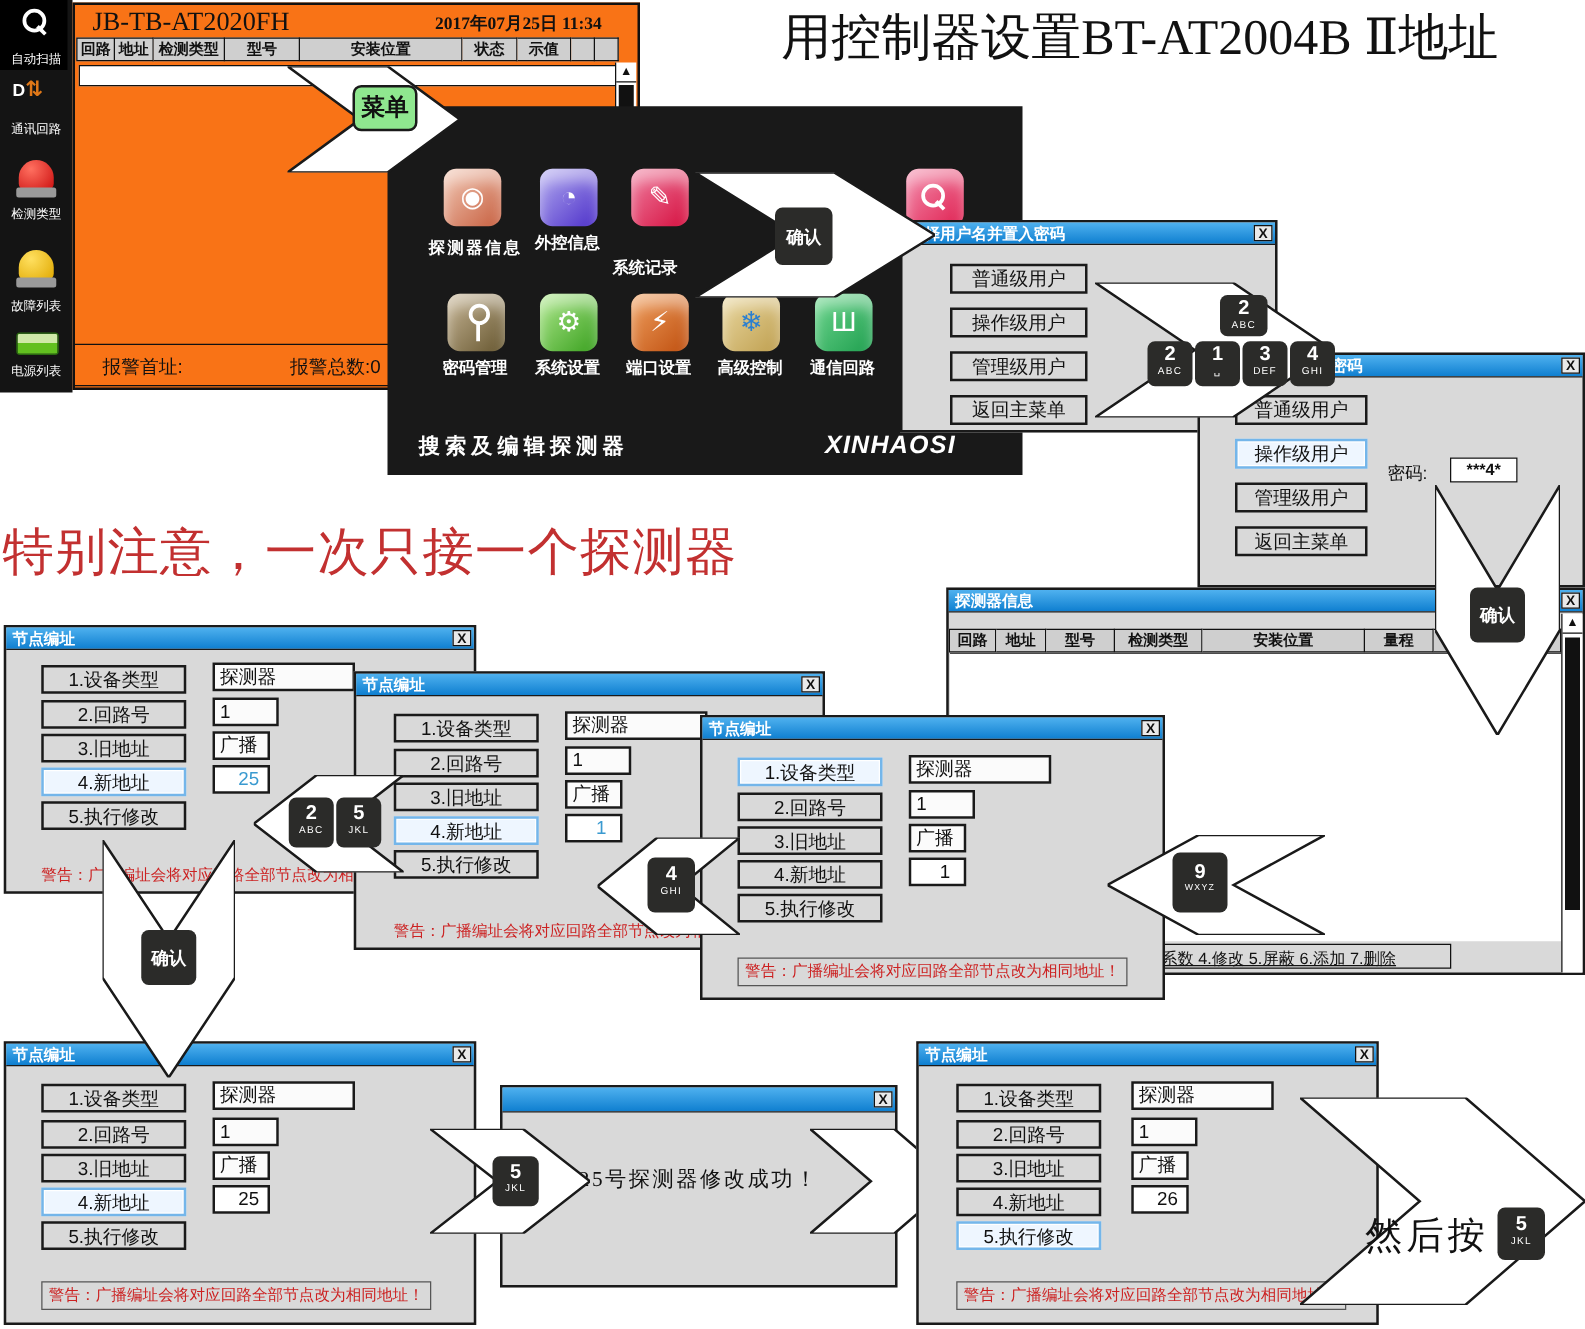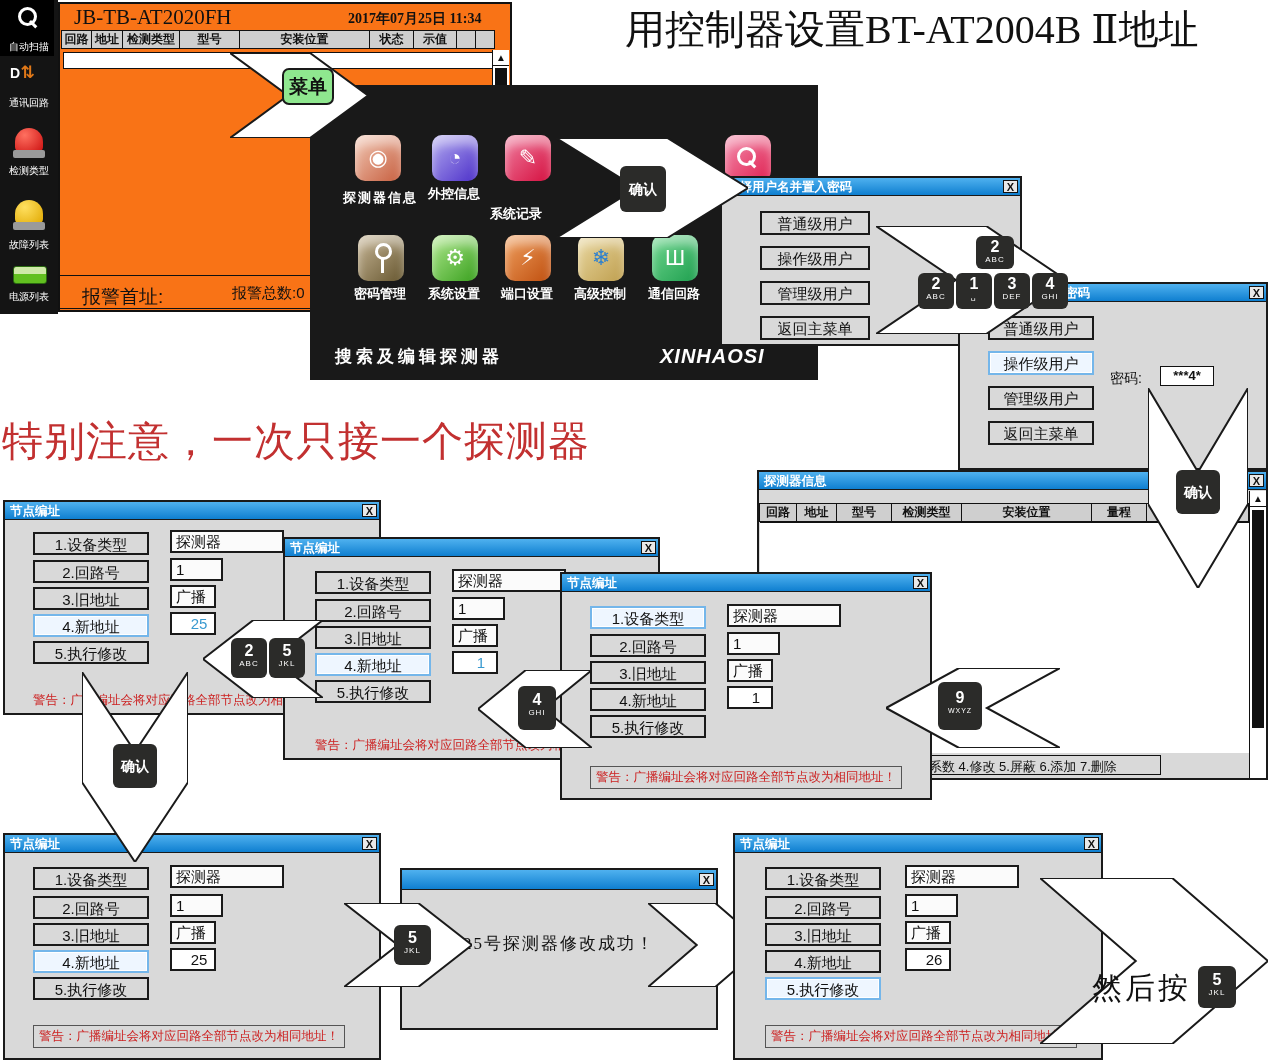--- a/index.html
+++ b/index.html
@@ -94,21 +94,21 @@
     <div class="serif abs" style="left:288px;top:6px;font-size:14px;font-weight:bold;">2017年07月25日 11:34</div>
     <div class="abs" style="left:1px;top:26px;white-space:nowrap;font-size:0;">
       <span class="hcell" style="width:31px;">回路</span><span class="hcell" style="width:31px;">地址</span><span class="hcell" style="width:57px;">检测类型</span><span class="hcell" style="width:60px;">型号</span><span class="hcell" style="width:130px;">安装位置</span><span class="hcell" style="width:44px;">状态</span><span class="hcell" style="width:43px;">示值</span><span class="hcell" style="width:19px;"></span><span class="hcell" style="width:19px;"></span>
     </div>
     <div class="abs" style="left:3px;top:48px;width:428px;height:15px;border:1px solid #111;background:#fff;"></div>
     <div class="abs" style="right:1px;top:46px;width:16px;height:224px;border-left:1px solid #111;background:#fff;">
       <div style="height:15px;border-bottom:1px solid #111;text-align:center;font-size:10px;line-height:15px;">▲</div>
       <div style="margin:2px 2px;height:84px;background:#111;"></div>
     </div>
     <div class="abs" style="left:0;top:271px;width:450px;height:32px;border-top:1px solid #111;border-bottom:1px solid #111;">
-      <span class="abs" style="left:22px;top:8px;font-size:19px;">报警首址:</span>
+      <span class="abs" style="left:22px;top:8px;font-size:15px;">报警首址:</span>
       <span class="abs" style="left:172px;top:8px;font-size:15px;">报警总数:0</span>
     </div>
   </div>
 
   <div class="abs" style="left:310px;top:85px;width:508px;height:295px;background:#191919;">
     <div class="tile" style="left:45px;top:50px;background:linear-gradient(135deg,#f2c9b6,#c75f3f);">◉</div>
     <div class="tlabel" style="left:33px;top:104px;letter-spacing:2px;">探测器信息</div>
     <div class="tile" style="left:122px;top:50px;background:linear-gradient(135deg,#b3abf0,#4c2fc9);">◔</div>
     <div class="tlabel" style="left:118px;top:100px;">外控信息</div>
     <div class="tile" style="left:195px;top:50px;background:linear-gradient(135deg,#f07fa0,#d50f3f);">✎</div>
@@ -203,21 +203,21 @@
       <div class="xbtn">X</div></div>
     <div class="abs" style="left:0;top:31px;white-space:nowrap;font-size:0;">
       <span class="hcell" style="width:38px;">回路</span><span class="hcell" style="width:40px;">地址</span><span class="hcell" style="width:55px;">型号</span><span class="hcell" style="width:70px;">检测类型</span><span class="hcell" style="width:130px;">安装位置</span><span class="hcell" style="width:55px;">量程</span><span class="hcell" style="width:45px;">系数</span><span class="hcell" style="width:57px;">报</span>
     </div>
     <div class="abs" style="left:1px;top:50px;width:489px;height:230px;background:#fff;border-top:1px solid #111;"></div>
     <div class="abs" style="right:0;top:19px;width:16px;height:287px;border-left:1px solid #111;background:#fff;">
       <div style="height:15px;border-bottom:1px solid #111;text-align:center;font-size:10px;line-height:15px;">▲</div>
       <div style="margin:3px 2px;height:218px;background:#111;"></div>
     </div>
     <div class="abs" style="left:4px;top:283px;width:398px;height:20px;border:1px solid #111;box-sizing:border-box;">
-      <span style="position:absolute;left:165px;top:2px;font-size:13px;white-space:nowrap;">系数 4.修改 5.屏蔽 6.添加 7.删除</span>
+      <span style="position:absolute;left:165px;top:2px;font-size:13px;white-space:nowrap;text-decoration:underline;">系数 4.修改 5.屏蔽 6.添加 7.删除</span>
     </div>
   </div>
 
   <div class="arr" style="left:1148px;top:388px;width:100px;height:200px;">
     <svg viewBox="0 0 100 100" preserveAspectRatio="none">
         <polygon points="0,0 50,42 100,0 100,58 50,100 0,58"></polygon>
       </svg>
     <div class="keyconfirm" style="left:28px;top:82px;width:44px;height:44px;line-height:44px;">确认</div>
   </div>
 

